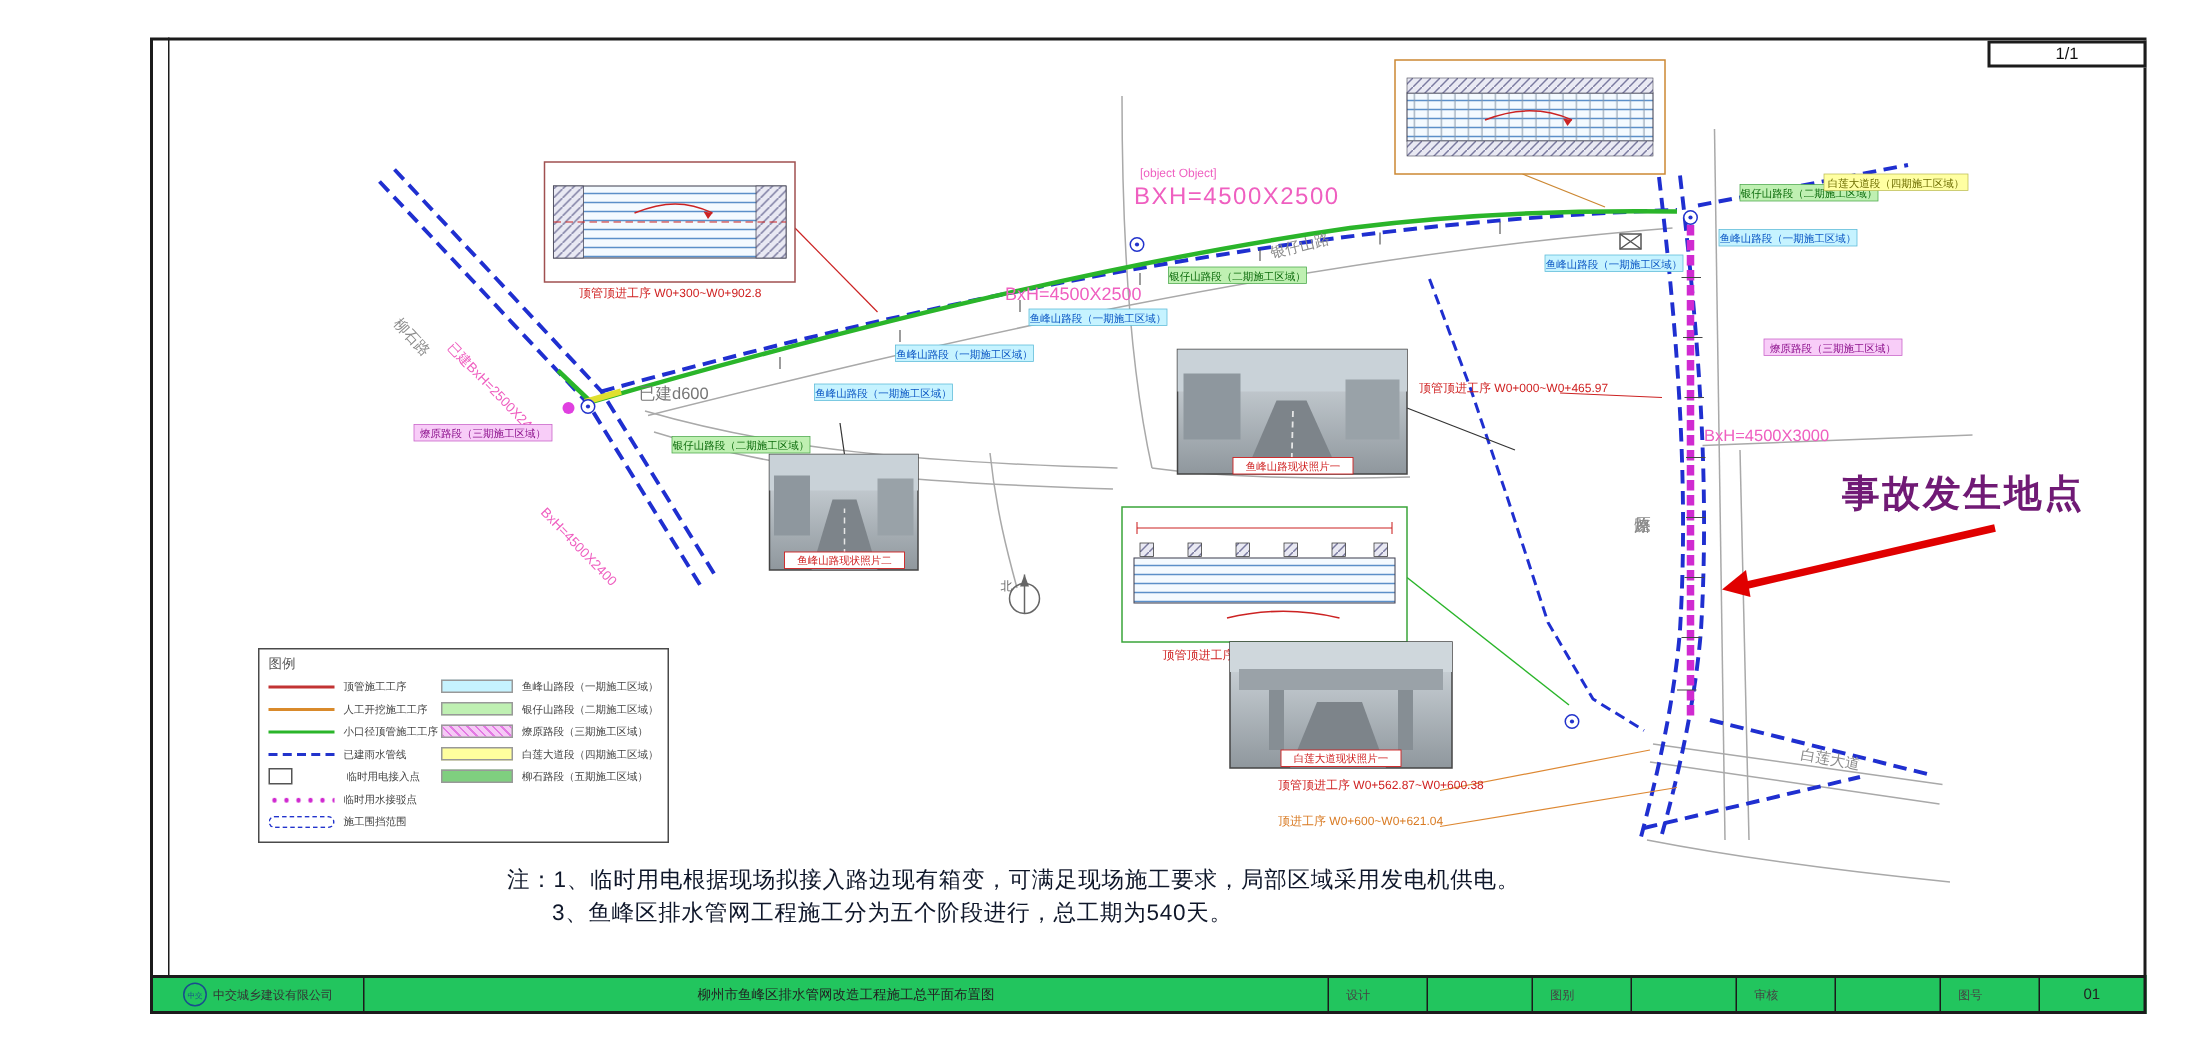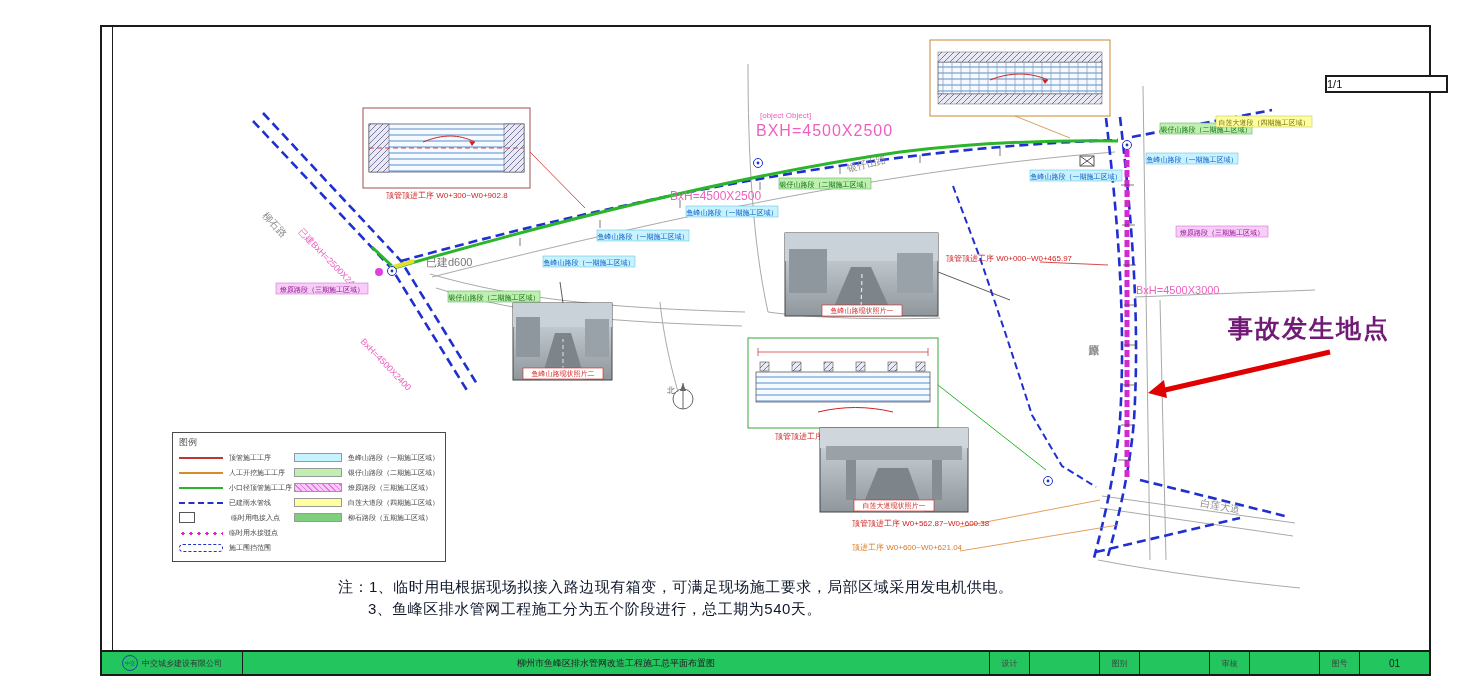--- a/index.html
+++ b/index.html
@@ -1,23 +1,23 @@
 <!DOCTYPE html>
 <html><head>
 <meta charset="utf-8">
 <style>
   html,body{margin:0;padding:0;background:#f4f4f4;}
   .stage{position:relative;width:1460px;height:700px;background:#ffffff;overflow:hidden;
          font-family:"Liberation Sans","DejaVu Sans",sans-serif;}
   .frame{position:absolute;left:100px;top:25px;width:1331px;height:651px;
          border:2px solid #1b1b1b;box-sizing:border-box;}
   .margin-line{position:absolute;left:112px;top:25px;height:651px;border-left:1px solid #1b1b1b;}
-  .pageno{position:absolute;left:1325px;top:27px;width:123px;height:18px;border:2px solid #1b1b1b;
-          box-sizing:border-box;display:flex;align-items:center;justify-content:flex-start;
-          font-size:11px;color:#111;background:#fff;margin-top:48px;}
+  .pageno{position:absolute;left:1325px;top:27px;width:106px;height:18px;border:2px solid #1b1b1b;
+          box-sizing:border-box;display:flex;align-items:center;justify-content:center;
+          font-size:11px;color:#111;background:#fff;}
   .plan{position:absolute;left:0;top:0;width:1460px;height:700px;}
 
   
   .chiptx{font-size:7px;text-anchor:middle;}
   .chipbg-cyan{fill:#c6f3ff;stroke:#59b9d8;stroke-width:.5;}   .chiptx-cyan{fill:#0a56c4;}
   .chipbg-green{fill:#bff0b2;stroke:#4aa84a;stroke-width:.5;}  .chiptx-green{fill:#0b6b0b;}
   .chipbg-mag{fill:#f8cdf8;stroke:#c75fc7;stroke-width:.5;}    .chiptx-mag{fill:#8d128d;}
   .chipbg-yel{fill:#ffffa2;stroke:#bdbd55;stroke-width:.5;}    .chiptx-yel{fill:#6d6d00;}
   .redlab{fill:#cf1f1f;font-size:8px;}
   .orglab{fill:#d97a22;font-size:8px;}
@@ -61,21 +61,21 @@
   .titleblock{position:absolute;left:100px;top:650px;width:1331px;height:26px;box-sizing:border-box;
               border:2px solid #1b1b1b;display:flex;align-items:stretch;background:#22c55e;}
   .tb-cell{border-left:1px solid #1b1b1b;display:flex;align-items:center;justify-content:center;
            box-sizing:border-box;overflow:hidden;}
   .tb-cell:first-child{border-left:none;}
   .tb-company{width:140px;gap:4px;font-size:8px;color:#333;}
   .tb-logo{width:14px;height:14px;border-radius:50%;border:1.5px solid #1a4b8f;display:inline-flex;
            align-items:center;justify-content:center;font-size:5px;color:#1a4b8f;flex:0 0 14px;}
   .tb-project{flex:1;font-size:9px;color:#222;}
   .tb-label{width:40px;font-size:8px;color:#444;}
-  .tb-value{width:70px;font-size:10px;color:#222;}
+  .tb-value{width:70px;font-size:10px;color:#222;margin-left:26px;}
 </style>
 </head>
 <body>
 
 <div class="stage">
 
   <svg class="plan" viewBox="0 0 1460 700" xmlns="http://www.w3.org/2000/svg">
     <defs>
       <pattern id="pipes" width="6" height="6" patternUnits="userSpaceOnUse">
         <rect width="6" height="6" fill="#f4faff"></rect>

